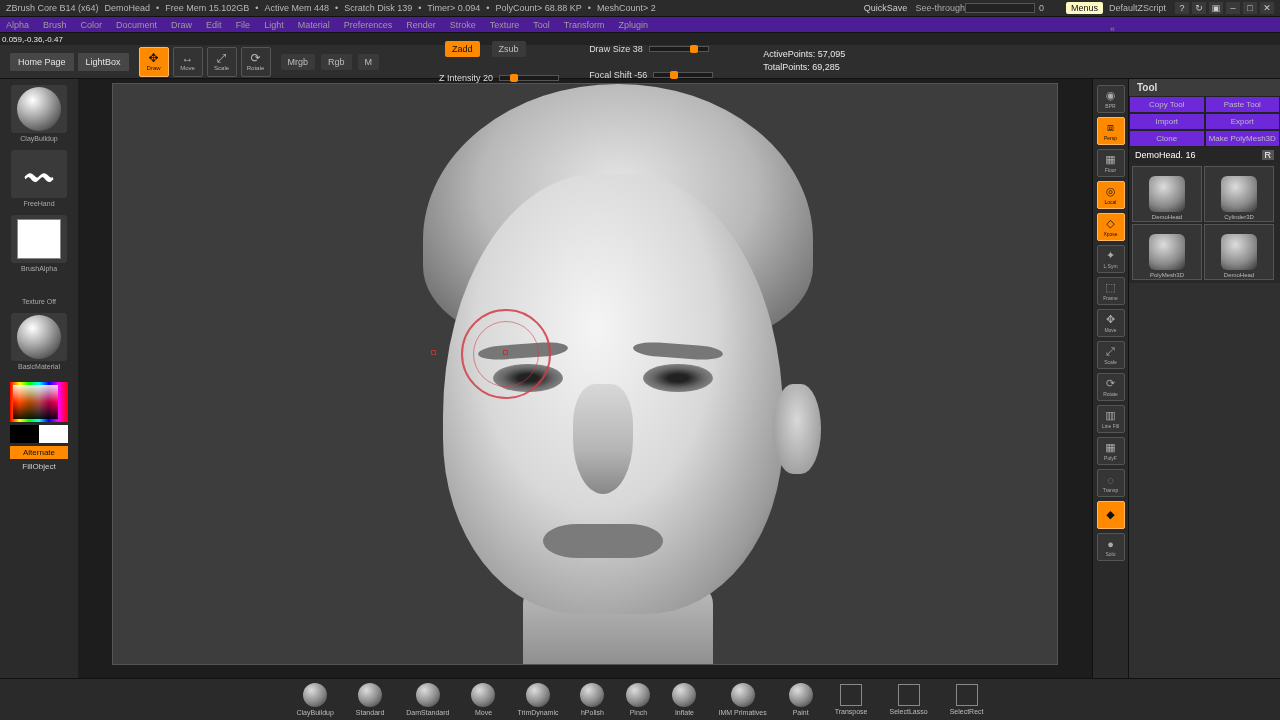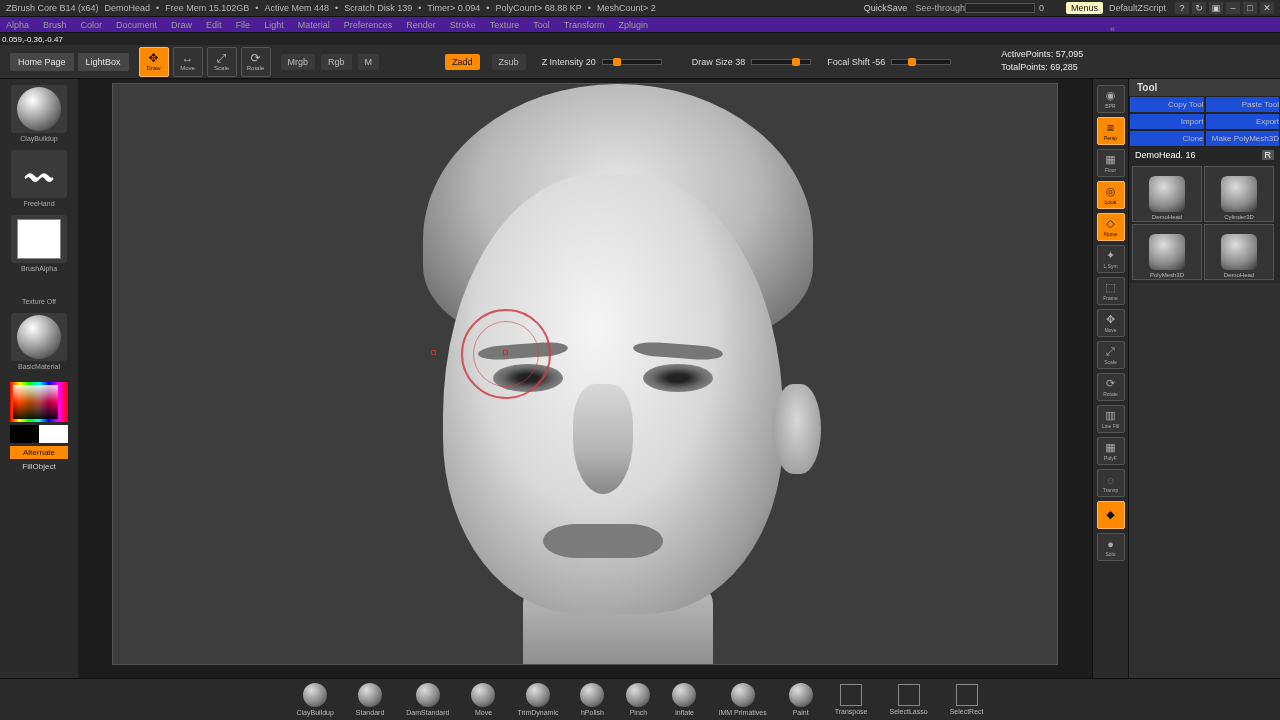--- a/index.html
+++ b/index.html
@@ -18,21 +18,21 @@
 .coords{color:#e7e7e7;font-size:8px;padding-left:2px;height:12px;display:flex;align-items:center;background:#232323}
 .controls{height:34px;background:#2e2e2e;display:flex;align-items:center;padding-left:10px;border-bottom:1px solid #111}
 .hp{background:#474747;color:#e5e5e5;padding:4px 8px;margin-right:4px;font-size:9px;border-radius:1px}
 .xform{display:flex;margin-left:6px}
 .xbtn{width:30px;height:30px;background:#333;display:flex;flex-direction:column;align-items:center;justify-content:center;color:#b5b5b5;margin-right:4px;border:1px solid #555;border-radius:2px}
 .xbtn.active{background:#ff8a00;border-color:#ffb766;color:#111}
 .xico{font-size:12px;line-height:1}
 .xlab{font-size:6px;margin-top:1px}
 .pill{padding:3px 7px;margin-left:6px;background:#3a3a3a;color:#bfbfbf;font-size:9px;border-radius:2px}
 .pill.on{background:#ff8a00;color:#111}
-.sliderbox{display:flex;flex-direction:row;margin-left:30px;gap:16px}
+.sliderbox{display:flex;flex-direction:column;margin-left:30px;gap:16px}
 .srow{display:flex;align-items:center;gap:6px}
 .slabel{font-size:9px;color:#ddd}
 .strack{width:60px;height:6px;background:#1a1a1a;border:1px solid #555;position:relative}
 .sfill{position:absolute;top:-2px;width:8px;height:8px;background:#ff8a00;border-radius:2px}
 .stats{margin-left:50px;color:#e9e9e9;font-size:9px}
 .stats div{margin-bottom:3px}
 .body{display:flex;height:599px}
 .lp{width:78px;background:#2b2b2b;display:flex;flex-direction:column;align-items:center;padding-top:6px}
 .lthumb{width:56px;height:48px;background:#3a3a3a;border-radius:3px;display:flex;align-items:center;justify-content:center;margin-bottom:2px;color:#888;font-size:20px}
 .llab{font-size:7px;color:#aaa;margin-bottom:8px}
@@ -64,21 +64,21 @@
 .sympt{position:absolute;width:5px;height:5px;border:1px solid #b33;top:266px}
 .sympt.a{left:318px}.sympt.b{left:390px}
 .tools{width:36px;background:#2a2a2a;display:flex;flex-direction:column;align-items:center;padding-top:6px;gap:4px;border-left:1px solid #111}
 .tbtn2{width:28px;height:28px;background:#353535;border:1px solid #555;display:flex;flex-direction:column;align-items:center;justify-content:center;border-radius:2px;color:#aaa}
 .tbtn2.on{background:#ff8a00;color:#111;border-color:#ffb766}
 .tbtn2 .ti{font-size:11px}
 .tbtn2 .tl{font-size:5px;margin-top:1px}
 .rp{width:152px;background:#303030;display:flex;flex-direction:column;border-left:1px solid #111}
 .rphead{background:#3c3c3c;color:#ddd;padding:3px 8px;font-weight:bold;font-size:10px}
 .row2{display:flex}
-.rbtn{flex:1;background:#1d4ed8;color:#bcbcbc;font-size:8px;padding:3px 0;text-align:right;border:1px solid #222}
+.rbtn{flex:1;background:#6d28d9;color:#bcbcbc;font-size:8px;padding:3px 0;text-align:center;border:1px solid #222}
 .subtool{display:flex;flex-wrap:wrap;padding:2px;background:#282828}
 .stitem{width:70px;height:56px;background:#353535;margin:1px;display:flex;flex-direction:column;align-items:center;justify-content:center;border:1px solid #555;position:relative}
 .stitem .svis{width:36px;height:36px;background:radial-gradient(circle at 40% 30%,#ddd,#888 60%,#333);border-radius:6px}
 .stitem .sl{position:absolute;bottom:1px;font-size:6px;color:#bbb}
 .accord{background:#363636;color:#d7d7d7;font-size:9px;padding:4px 8px;border-bottom:1px solid #222;font-weight:bold}
 .toolname{background:#262626;color:#fff;padding:3px 6px;font-size:9px}
 .bdock{height:42px;background:#2a2a2a;display:flex;align-items:center;justify-content:center;gap:22px;border-top:1px solid #111}
 .bitem{display:flex;flex-direction:column;align-items:center;gap:2px;color:#bcbcbc;font-size:7px}
 .bball{width:24px;height:24px;border-radius:50%;background:radial-gradient(circle at 35% 30%,#ddd,#888 55%,#333)}
 .bsq{width:22px;height:22px;border:1px solid #888}

